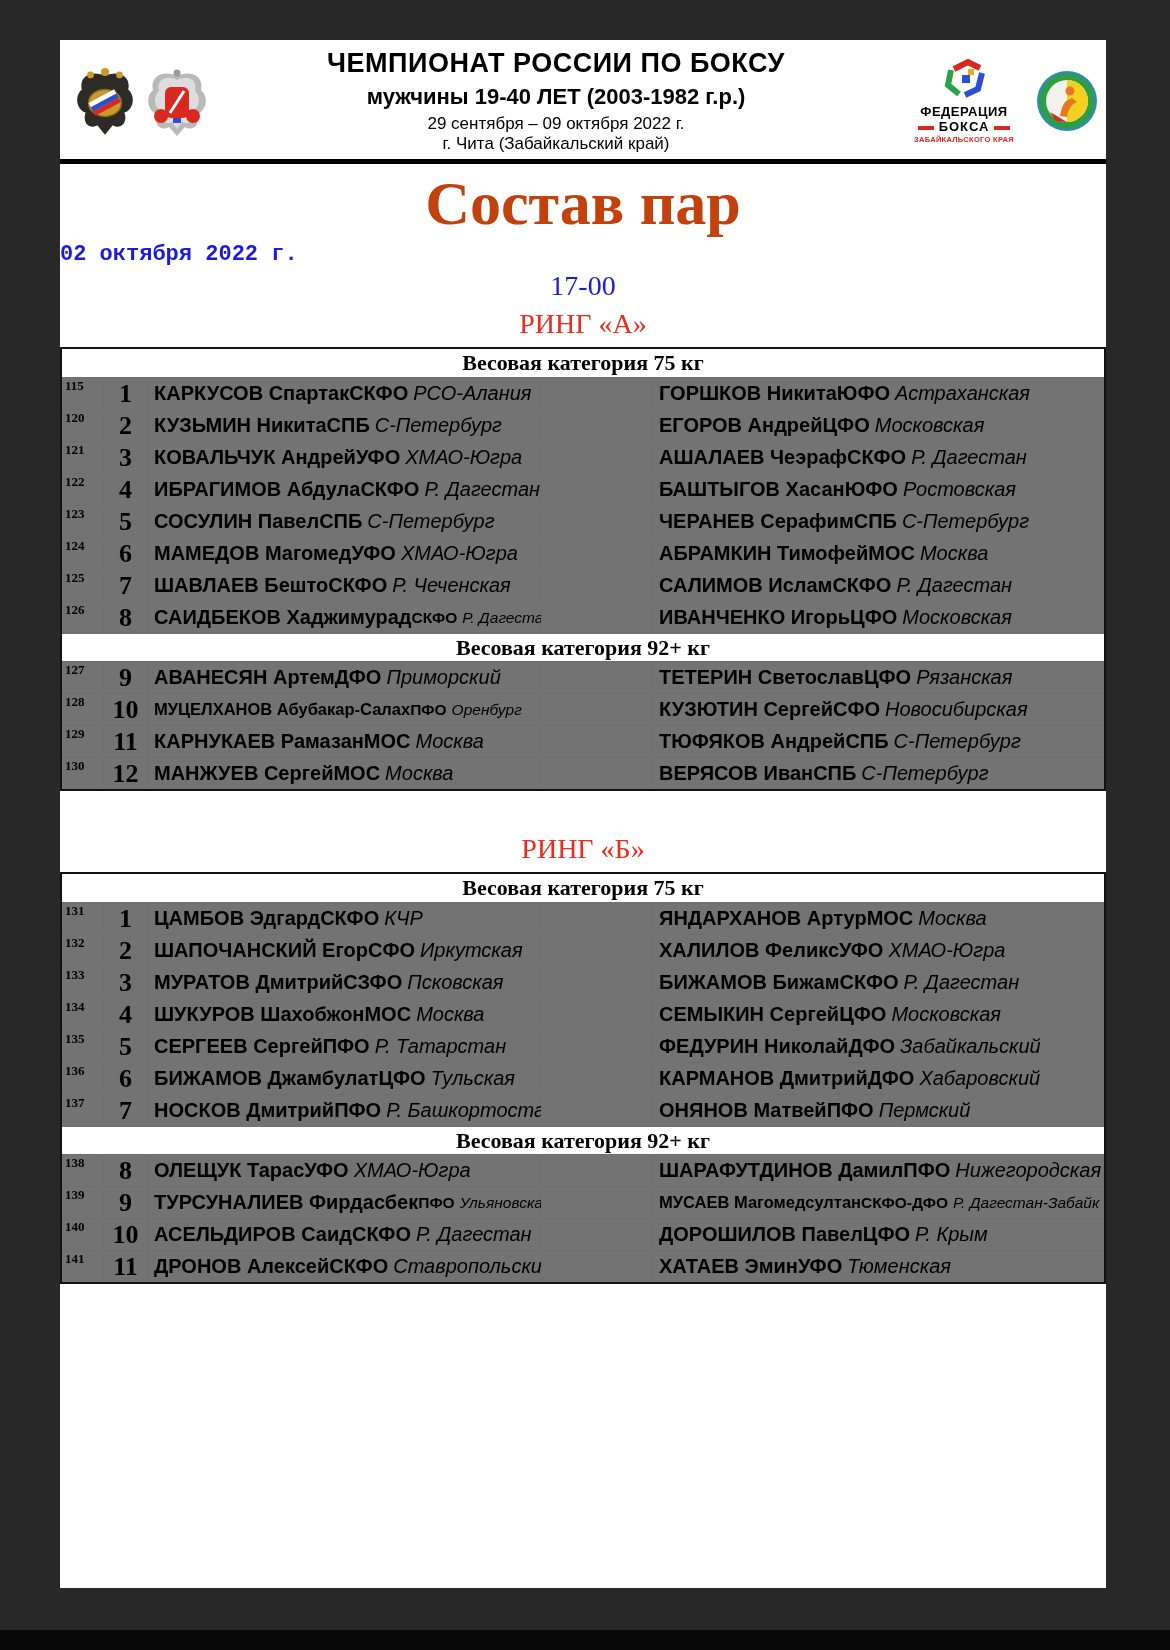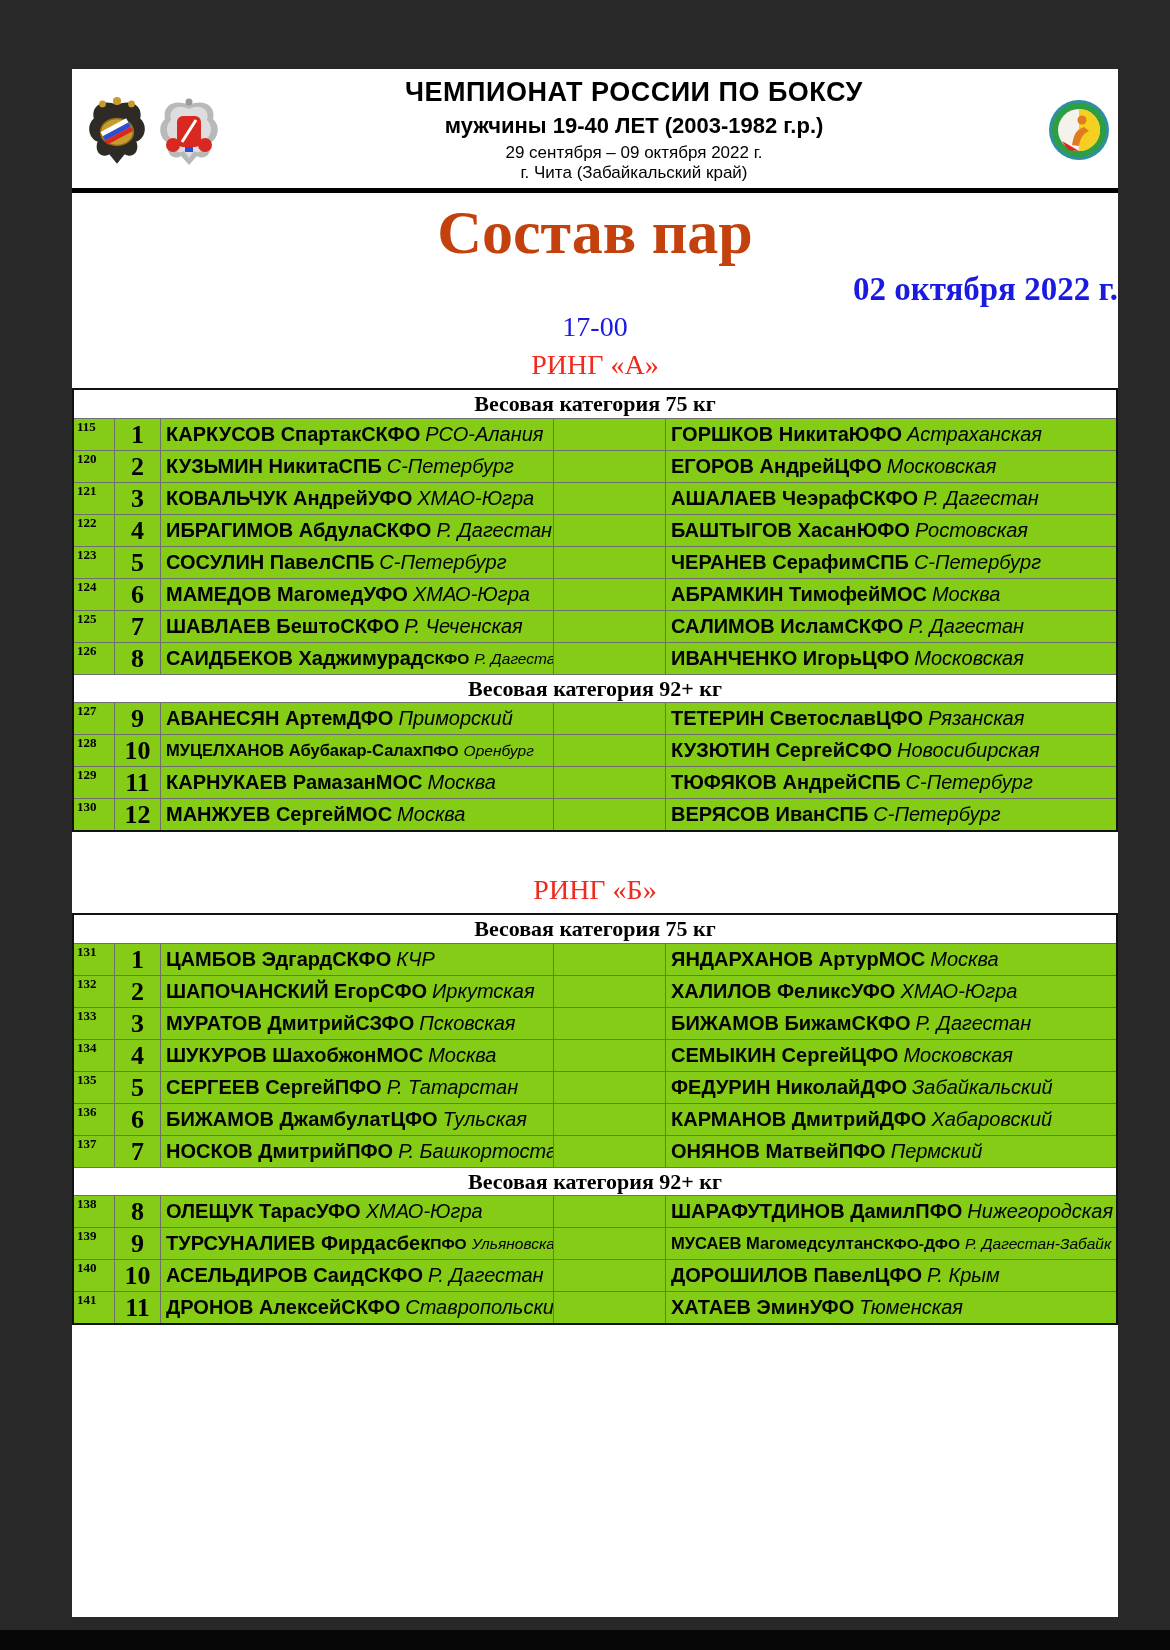--- a/index.html
+++ b/index.html
@@ -3,51 +3,51 @@
 <meta charset="utf-8">
 <style>
   * { box-sizing: border-box; margin: 0; padding: 0; }
   body {
     width: 1170px; height: 1650px; position: relative;
     background: #282828; overflow: hidden;
     font-family: "Liberation Sans", sans-serif;
   }
   .bottom-strip { position:absolute; left:0; bottom:0; width:100%; height:20px; background:#070707; }
   .page {
-    position: absolute; left: 72px; top: 40px; width: 1046px; height: 1548px;
-    background: #ffffff; color:#000;margin-top:29px;
+    position: absolute; left: 60px; top: 40px; width: 1046px; height: 1548px;
+    background: #ffffff; color:#000;
   }
   
   .header { display:flex; align-items:center; padding:8px 8px 2px 16px; }
   .logos-left { display:flex; gap:12px; align-items:center; }
   .center-block { flex:1; text-align:center; padding:0 4px; }
   .h-title { font-weight:bold; font-size:27px; letter-spacing:.5px; }
   .h-sub { font-weight:bold; font-size:22px; margin-top:5px; }
   .h-meta { display:flex; justify-content:space-between; font-size:17px; margin-top:4px; padding:0 6px;flex-direction:column; }
   .logos-right { display:flex; gap:12px; align-items:center; }
   .fed-logo { width:120px; text-align:center; line-height:1.15; }
   .fed-logo .l1 { font-size:13px; font-weight:bold; letter-spacing:.5px; }
   .fed-logo .l2row { display:flex; align-items:center; justify-content:center; gap:5px; }
   .fed-logo .dash { width:16px; height:4px; background:#d8281f; display:inline-block; }
   .fed-logo .l2 { font-size:13px; font-weight:bold; letter-spacing:1px; }
   .fed-logo .l3 { font-size:7.5px; color:#d8281f; font-weight:bold; letter-spacing:.3px; margin-top:1px; }
   .rule { height:5px; background:#000; margin-top:3px; }
   
   .doc-title { text-align:center; font-family:"Liberation Serif", serif; font-weight:bold;
     font-size:62px; color:#c2410c; margin-top:8px; line-height:1.02; }
-  .date-line { text-align:right; font-family:Liberation Serif, serif; font-weight:bold;
-    font-size:33px; color:#1b1ae0; margin-top:7px; }
+  .date-line { text-align:left; font-family:Liberation Mono, monospace; font-weight:bold;
+    font-size:22px; color:#1b1ae0; margin-top:7px; }
   .time-line { text-align:center; font-family:"Liberation Serif", serif;
     font-size:28px; color:#1b1ae0; margin-top:3px; }
   .ring-title { text-align:center; font-family:"Liberation Serif", serif; font-weight:normal;
     font-size:28px; color:#ee2b1e; margin:6px 0 7px; }
   .ring-block.second .ring-title { margin-top:42px; }
   
   .btable { border:2px solid #121212; }
-  .trow { display:grid; grid-template-columns:40px 46px 393px 112px 1fr; height:32px; border-top:1px solid #6f6f6f; background:#84cc16; }
+  .trow { display:grid; grid-template-columns:40px 46px 393px 112px 1fr; height:32px; border-top:1px solid #6f6f6f; background:#737373; }
   .btable > .trow:first-child { border-top:none; }
   .section-row { display:flex; align-items:center; justify-content:center; height:28px; border-top:1px solid #6f6f6f; }
   .btable > .section-row:first-child { border-top:none;align-items:center; }
   .section-title { font-family:"Liberation Serif", serif; font-weight:bold; font-size:22px; }
   .cell { border-left:1px solid #6f6f6f; overflow:hidden; }
   .trow > .cell:first-child { border-left:none; }
   .code-cell { font-family:"Liberation Serif", serif; font-weight:bold; font-size:13px; padding:1px 0 0 3px; line-height:1; }
   .pair-cell { font-family:"Liberation Serif", serif; font-weight:bold; font-size:26px;
     display:flex; align-items:center; justify-content:center; }
   .fighter-cell { display:flex; align-items:center; justify-content:flex-start;
@@ -95,20 +95,36 @@
     <div class="center-block">
       <div class="h-title">ЧЕМПИОНАТ РОССИИ ПО БОКСУ</div>
       <div class="h-sub">мужчины 19-40 ЛЕТ (2003-1982 г.р.)</div>
       <div class="h-meta">
         <span>29 сентября – 09 октября 2022 г.</span>
         <span>г. Чита (Забайкальский край)</span>
       </div>
     </div>
 
     <div class="logos-right">
+      <div class="fed-logo">
+        <svg width="52" height="44" viewBox="0 0 52 44">
+          <path d="M16 12 L30 5 L42 11" fill="none" stroke="#d8281f" stroke-width="6"></path>
+          <path d="M44 16 L40 32 L27 38" fill="none" stroke="#2a4fd6" stroke-width="6"></path>
+          <path d="M21 37 L10 28 L13 13" fill="none" stroke="#27a447" stroke-width="6"></path>
+          <rect x="24" y="18" width="8" height="8" fill="#2a4fd6"></rect>
+          <rect x="30" y="12" width="6" height="6" fill="#f0a81e"></rect>
+        </svg>
+        <div class="l1">ФЕДЕРАЦИЯ</div>
+        <div class="l2row">
+          <span class="dash"></span>
+          <span class="l2">БОКСА</span>
+          <span class="dash"></span>
+        </div>
+        <div class="l3">ЗАБАЙКАЛЬСКОГО КРАЯ</div>
+      </div>
       <svg width="62" height="62" viewBox="0 0 62 62">
         <circle cx="31" cy="31" r="30" fill="#2e8fa3"></circle>
         <circle cx="31" cy="31" r="27" fill="#2f9e41"></circle>
         <circle cx="31" cy="31" r="21" fill="#f4f2ea"></circle>
         <path d="M31 10 A21 21 0 0 1 31 52 Z" fill="#f5d020"></path>
         <path d="M14 42 L31 52 L20 51 Z" fill="#d8281f"></path>
         <circle cx="34" cy="21" r="4.5" fill="#e07b1f"></circle>
         <path d="M24 46 C26 35 28 31 36 28 L41 32 C34 35 32 41 31 47 Z" fill="#e07b1f"></path>
       </svg>
     </div>

